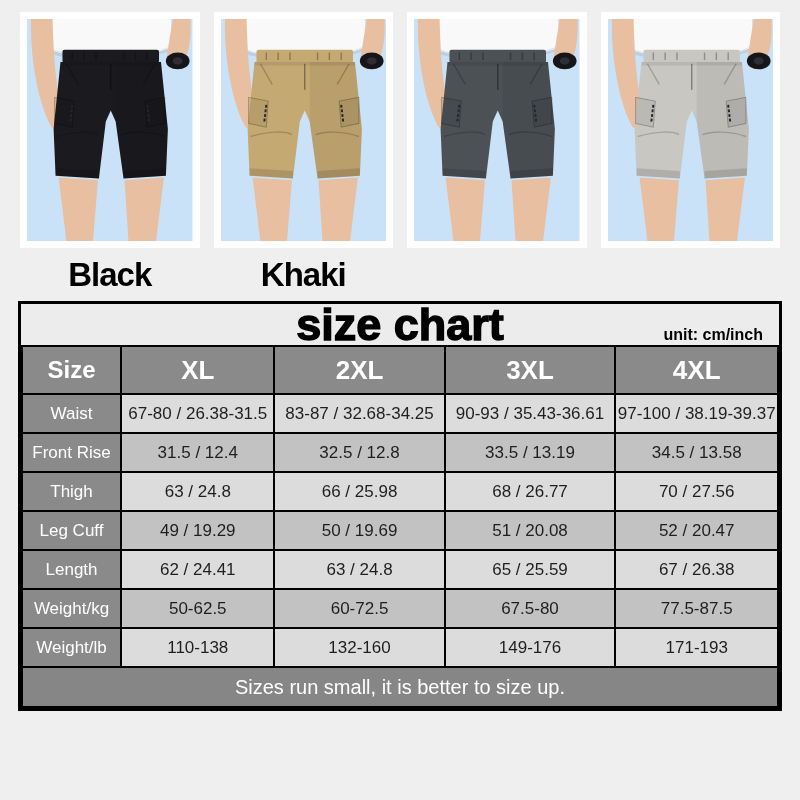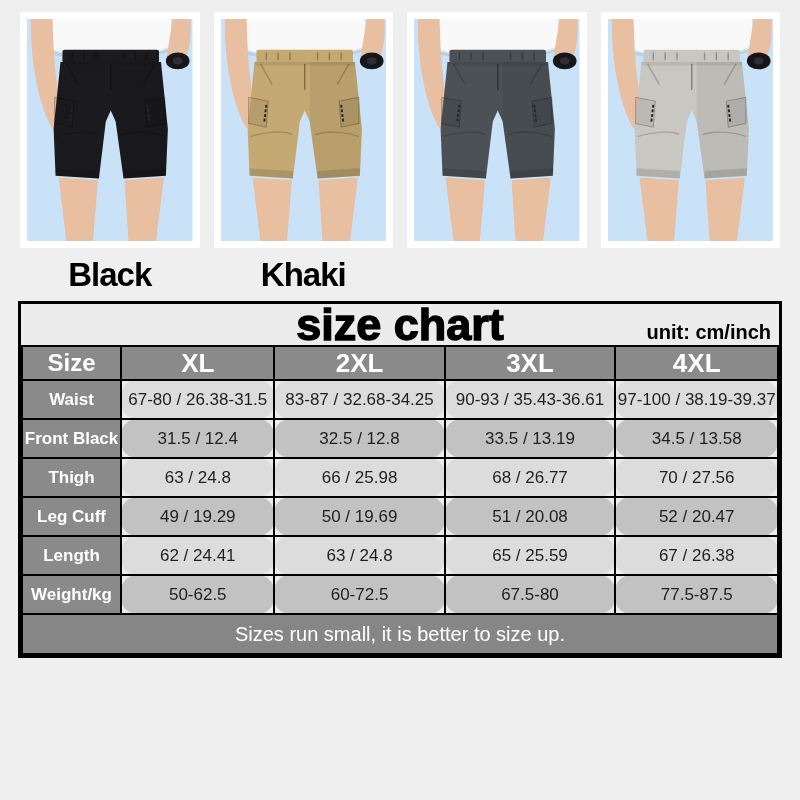--- a/index.html
+++ b/index.html
@@ -20,29 +20,29 @@
   .photo svg{width:100%;height:100%;display:block;}
   .product-label{height:53px;display:flex;align-items:center;justify-content:center;
     font-size:33px;font-weight:bold;letter-spacing:-1px;color:#000;white-space:nowrap;}
 
   
   .chart-box{margin:0 18px;border:3px solid var(--border);background:var(--title-band-bg);}
   .title-band{position:relative;height:41px;background:var(--title-band-bg);
     display:flex;align-items:center;justify-content:center;}
   .title-band h1{font-size:45px;font-weight:bold;color:#000;letter-spacing:0;
     -webkit-text-stroke:1.4px #000;line-height:1;}
-  .unit-label{position:absolute;right:8px;bottom:1px;font-size:20px;font-weight:bold;color:#000;}
+  .unit-label{position:absolute;right:16px;bottom:1px;font-size:16px;font-weight:bold;color:#000;}
 
   table{width:100%;border-collapse:collapse;table-layout:fixed;}
   th,td{border:2px solid var(--border);text-align:center;vertical-align:middle;
     overflow:hidden;white-space:nowrap;}
-  thead th{height:34px;background:var(--header-bg);color:#fff;font-size:26px;font-weight:bold;}
+  thead th{height:48px;background:var(--header-bg);color:#fff;font-size:26px;font-weight:bold;}
   thead th.size-head{font-size:24px;}
-  tbody th{height:39px;background:var(--label-col-bg);color:#fff;font-size:17px;font-weight:bold;}
-  tbody td{font-size:17px;color:var(--cell-text);font-weight:normal;border-radius:16px;}
+  tbody th{height:39px;background:var(--label-col-bg);color:#fff;font-size:17px;font-weight:normal;}
+  tbody td{font-size:17px;color:var(--cell-text);font-weight:normal;}
   tbody tr:nth-child(odd) td{background:var(--row-light);}
   tbody tr:nth-child(even) td{background:var(--row-dark);}
   tfoot td{height:40px;background:var(--footer-bg);color:#fff;font-size:20px;font-weight:normal;}
 </style>
 </head>
 <body>
 
 <svg width="0" height="0" style="position:absolute" aria-hidden="true">
   <defs>
     <g id="model-figure">
@@ -140,21 +140,21 @@
       </thead>
       <tbody>
         <tr>
           <th>Waist</th>
           <td>67-80 / 26.38-31.5</td>
           <td>83-87 / 32.68-34.25</td>
           <td>90-93 / 35.43-36.61</td>
           <td>97-100 / 38.19-39.37</td>
         </tr>
         <tr>
-          <th>Front Black</th>
+          <th>Front Rise</th>
           <td>31.5 / 12.4</td>
           <td>32.5 / 12.8</td>
           <td>33.5 / 13.19</td>
           <td>34.5 / 13.58</td>
         </tr>
         <tr>
           <th>Thigh</th>
           <td>63 / 24.8</td>
           <td>66 / 25.98</td>
           <td>68 / 26.77</td>
@@ -174,20 +174,27 @@
           <td>65 / 25.59</td>
           <td>67 / 26.38</td>
         </tr>
         <tr>
           <th>Weight/kg</th>
           <td>50-62.5</td>
           <td>60-72.5</td>
           <td>67.5-80</td>
           <td>77.5-87.5</td>
         </tr>
+        <tr>
+          <th>Weight/lb</th>
+          <td>110-138</td>
+          <td>132-160</td>
+          <td>149-176</td>
+          <td>171-193</td>
+        </tr>
       </tbody>
       <tfoot>
         <tr>
           <td colspan="5">Sizes run small, it is better to size up.</td>
         </tr>
       </tfoot>
     </table>
   </section>
 
 </div>

